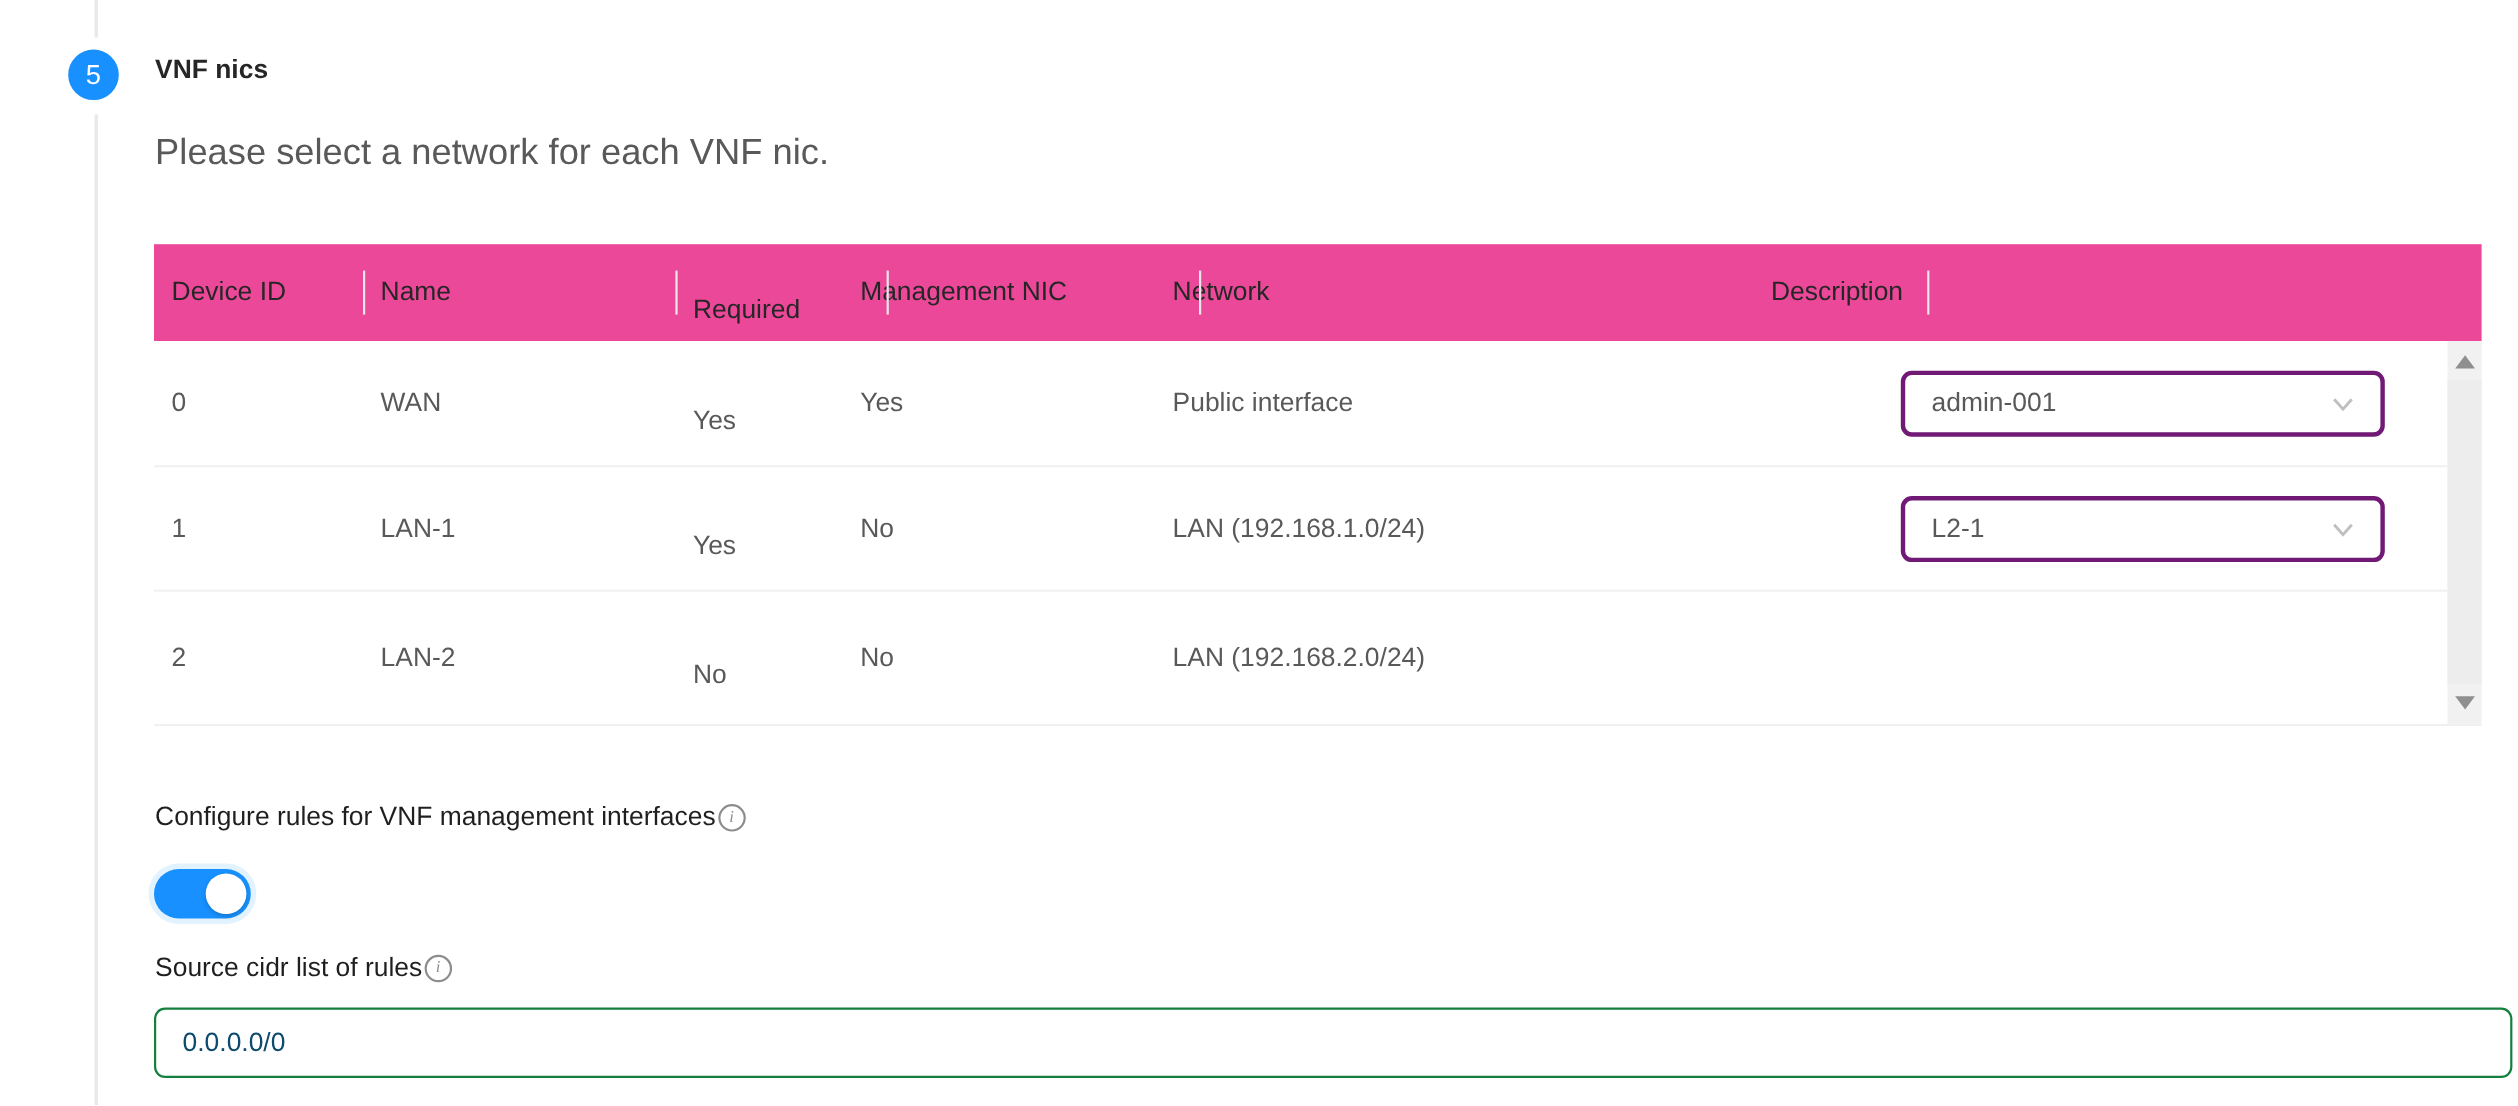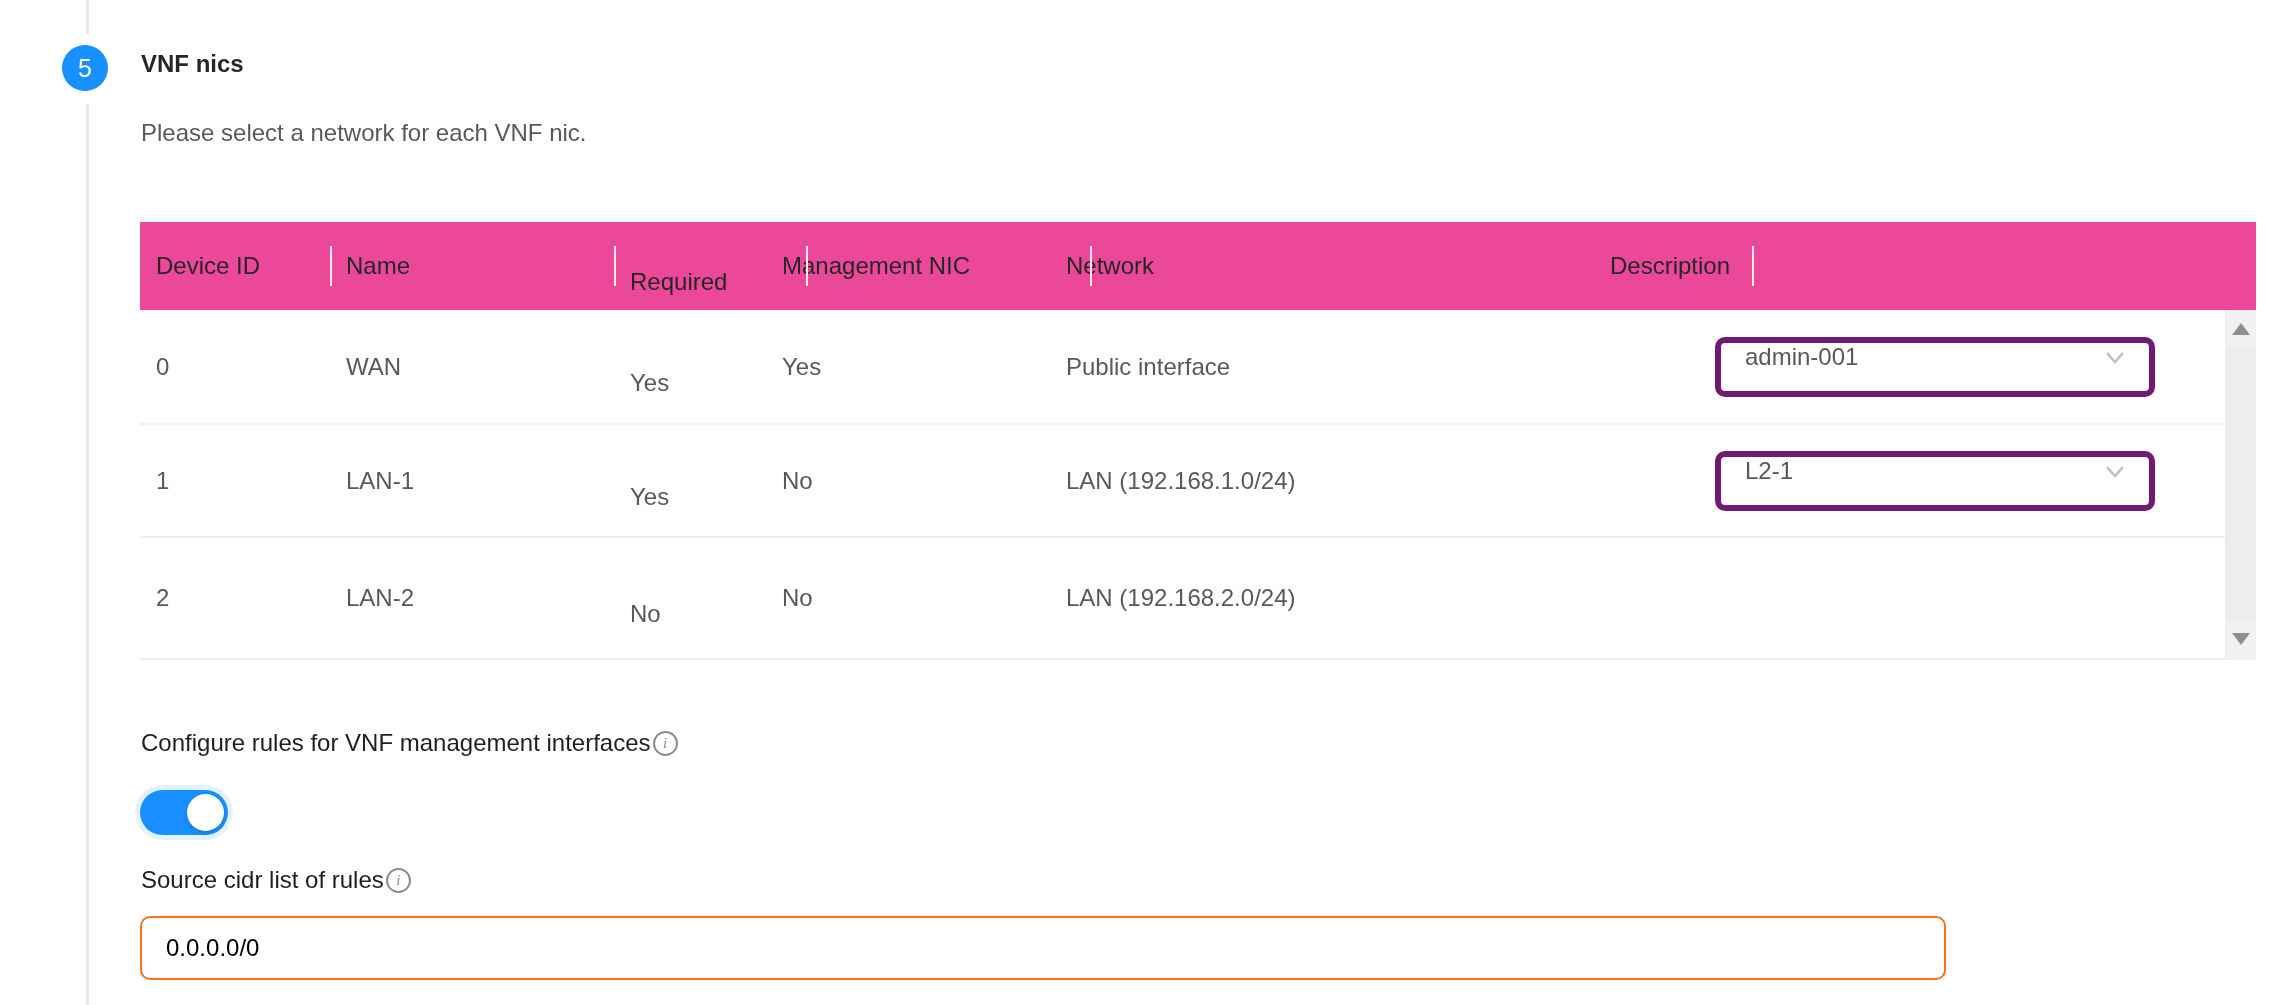--- a/index.html
+++ b/index.html
@@ -11,44 +11,44 @@
 
   
   .rail{position:absolute;left:86px;width:3px;background:#e8e8e8;}
   .rail-top{top:0;height:34px;}
   .rail-bottom{top:104px;height:901px;}
   .step-badge{
     position:absolute;left:62px;top:45px;width:46px;height:46px;border-radius:50%;
     background:#1890ff;color:#fff;font-size:25px;line-height:46px;text-align:center;
   }
   .step-title{position:absolute;left:141px;top:50px;font-size:24px;font-weight:700;color:#262626;}
-  .step-subtitle{position:absolute;left:141px;top:119px;font-size:24px;color:#595959;}
+  .step-subtitle{position:absolute;left:141px;top:119px;font-size:33px;color:#595959;}
 
   
   .nic-table{position:absolute;left:140px;top:222px;width:2116px;}
   .thead{position:relative;height:88px;background:#ec4899;display:flex;align-items:center;
          font-size:24px;font-weight:500;color:#262626;}
   .th,.td{padding-left:16px;box-sizing:border-box;flex:none;}
   .c0{width:190px;}.c1{width:284px;}.c2{width:152px;margin-top:32px;}.c3{width:284px;}.c4{width:662px;}
   .c5{flex:1 1 auto;width:auto;}
   .vsep{position:absolute;top:24px;width:2px;height:40px;background:#e8e8e8;}
   .vs1{left:190px;}.vs2{left:474px;}.vs3{left:666px;}.vs4{left:950px;}.vs5{left:1612px;}
 
   .tbody{position:relative;border-bottom:2px solid #f0f0f0;}
   .row{display:flex;align-items:center;width:2085px;box-sizing:border-box;
        font-size:24px;color:#595959;background:#fff;}
   .row-0{height:115px;border-bottom:2px solid #f0f0f0;}
   .row-1{height:113px;border-bottom:2px solid #f0f0f0;}
   .row-2{height:120px;}
   .row .c5{flex:none;width:473px;}
 
   .select{
-    margin-left:3px;width:440px;height:60px;box-sizing:border-box;
-    border:6px solid #701a75;border-radius:10px;background:#fff;
-    display:flex;align-items:flex-start;justify-content:space-between;
+    margin-left:16px;width:440px;height:60px;box-sizing:border-box;
+    border:4px solid #701a75;border-radius:10px;background:#fff;
+    display:flex;align-items:center;justify-content:space-between;
     padding:0 20px 0 24px;cursor:pointer;
   }
   .select .sel-text{color:#595959;font-size:24px;}
   .select svg{display:block;}
 
   
   .scrollbar{position:absolute;right:0;top:0;width:31px;height:348px;background:#f1f1f1;}
   .sb-thumb{position:absolute;left:0;top:36px;width:31px;height:276px;background:#ededed;}
   .arrow{position:absolute;left:50%;transform:translateX(-50%);width:0;height:0;
          border-left:9px solid transparent;border-right:9px solid transparent;cursor:pointer;}
@@ -72,22 +72,22 @@
     position:absolute;left:140px;top:790px;width:88px;height:45px;border-radius:100px;
     background:#1890ff;box-shadow:0 0 0 5px rgba(24,144,255,0.12);cursor:pointer;
   }
   .knob{
     position:absolute;top:4px;right:4px;width:37px;height:37px;border-radius:50%;
     background:#fff;box-shadow:0 2px 4px rgba(0,35,11,0.2);
   }
 
   
   .cidr-input{
-    position:absolute;left:140px;top:916px;width:1806px;height:64px;box-sizing:border-box;
-    border:2px solid #f97316;border-radius:10px;padding:0 24px;font-size:24px;color:#000000;
+    position:absolute;left:140px;top:916px;width:2144px;height:64px;box-sizing:border-box;
+    border:2px solid #15803d;border-radius:10px;padding:0 24px;font-size:24px;color:#0c4a6e;
     font-family:"Liberation Sans","DejaVu Sans",sans-serif;background:#fff;outline:none;
   }
 </style>
 </head>
 <body>
 
 <div class="rail rail-top"></div>
 <div class="step-badge"><span>5</span></div>
 <div class="rail rail-bottom"></div>
 

